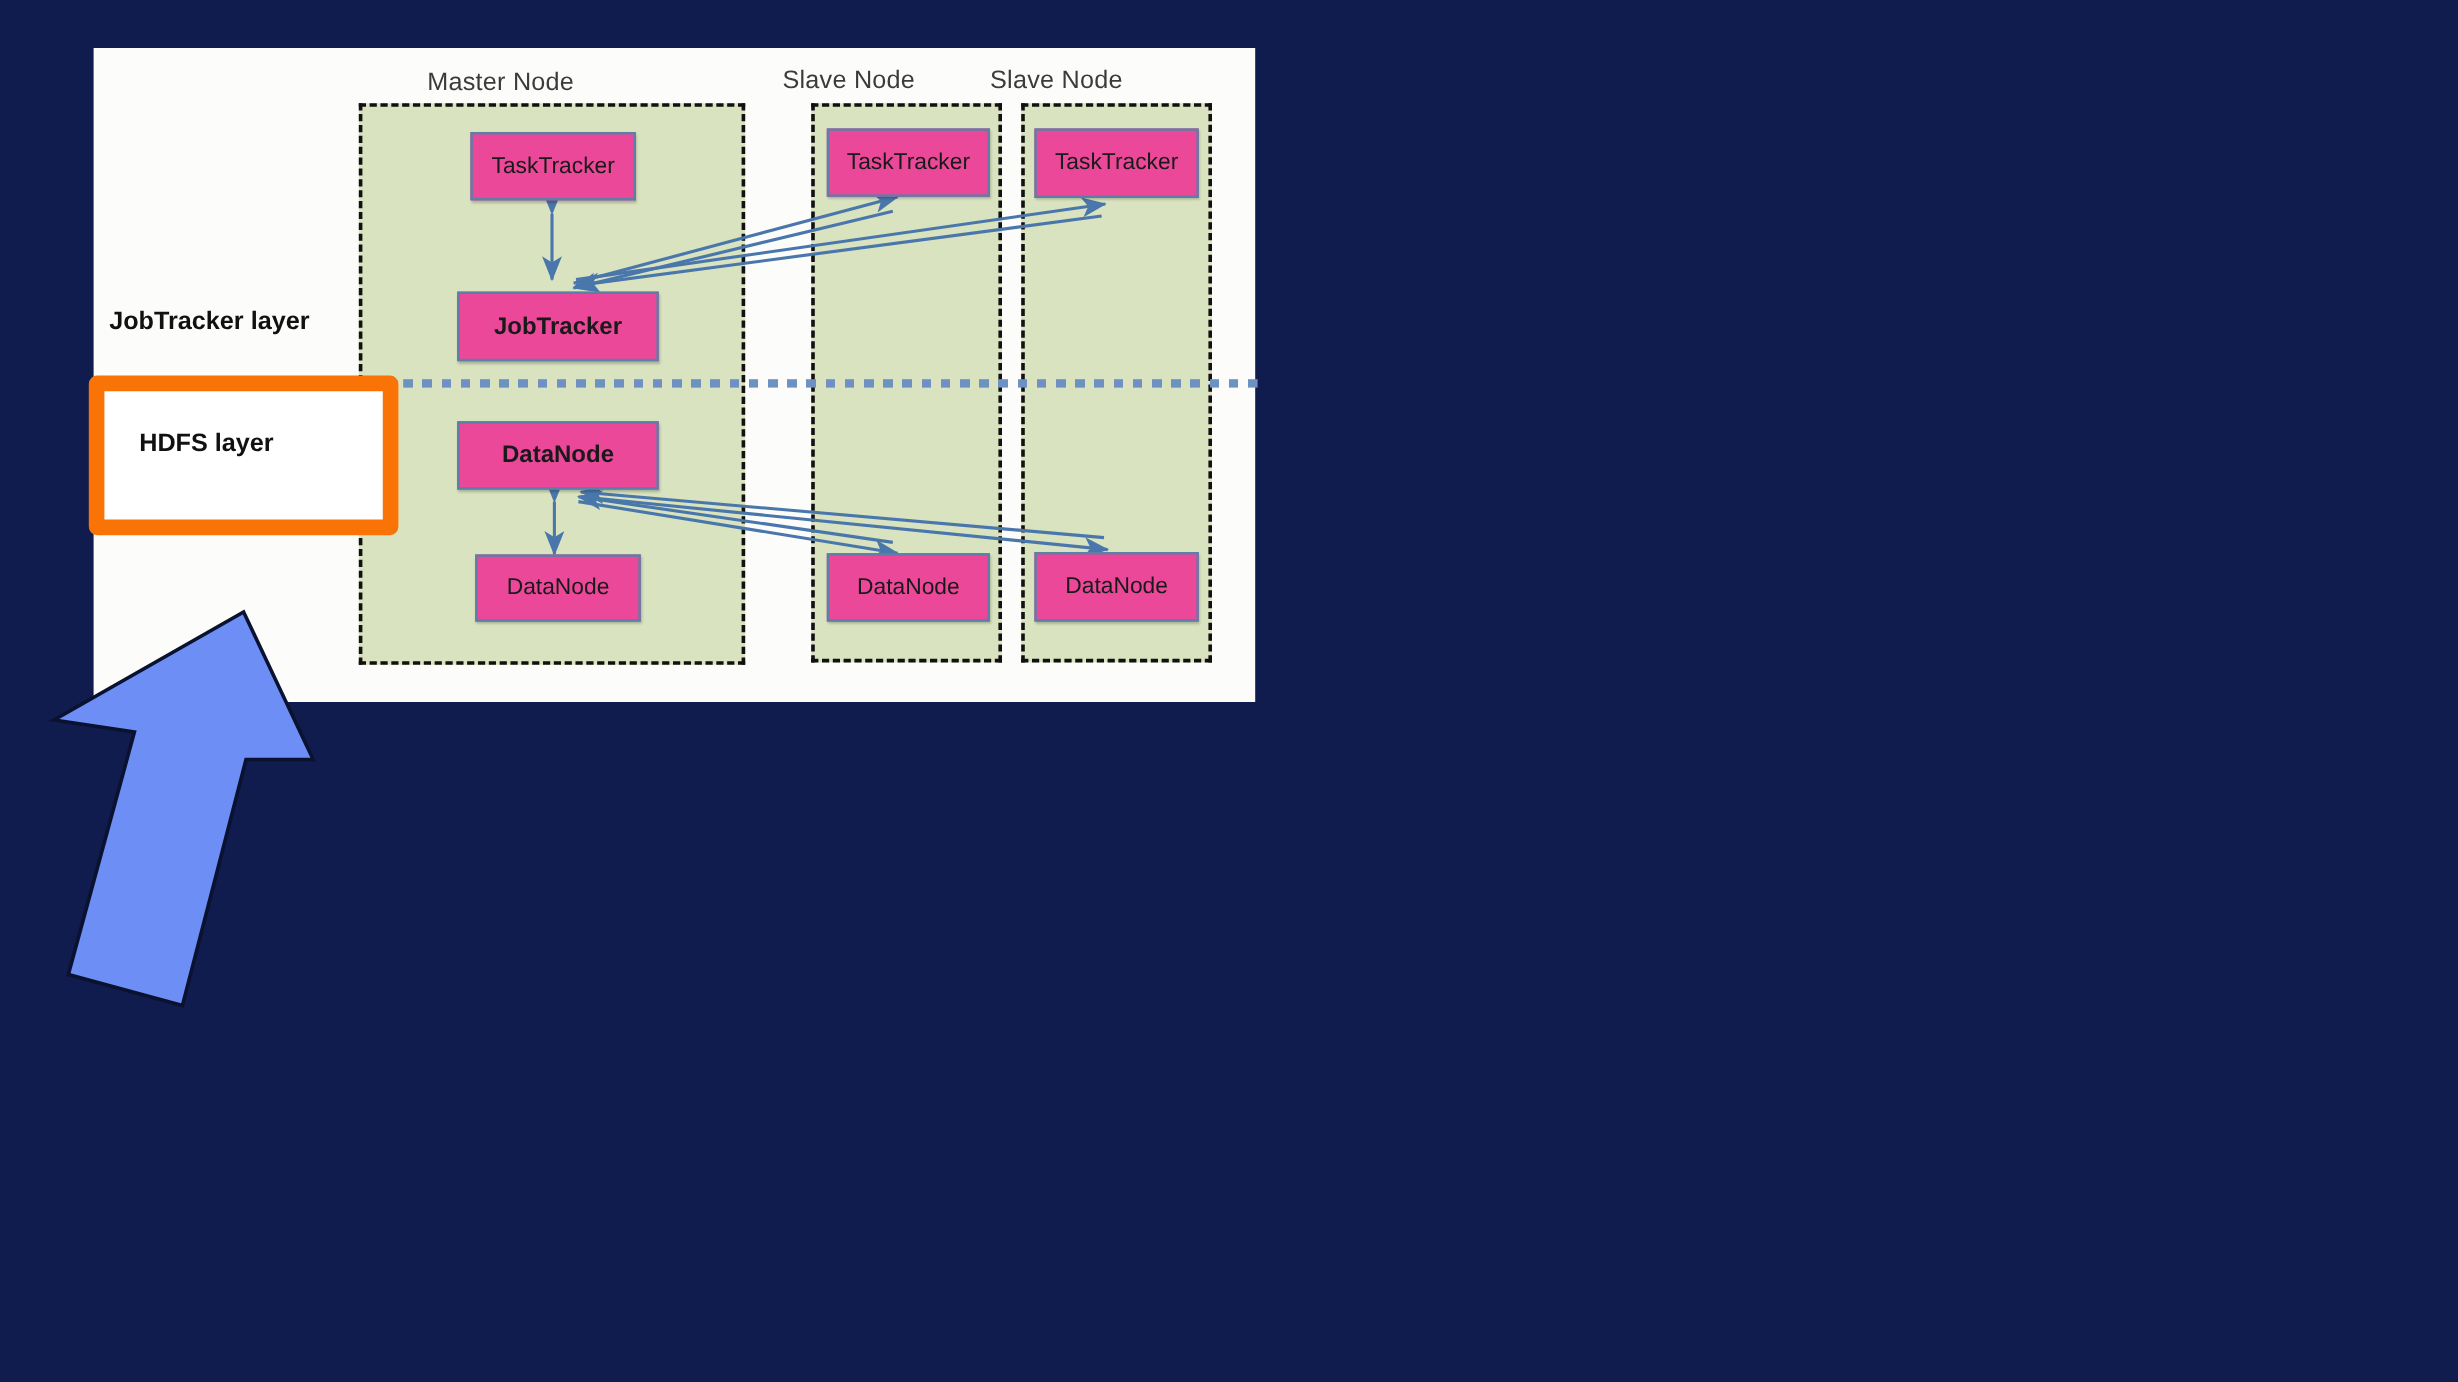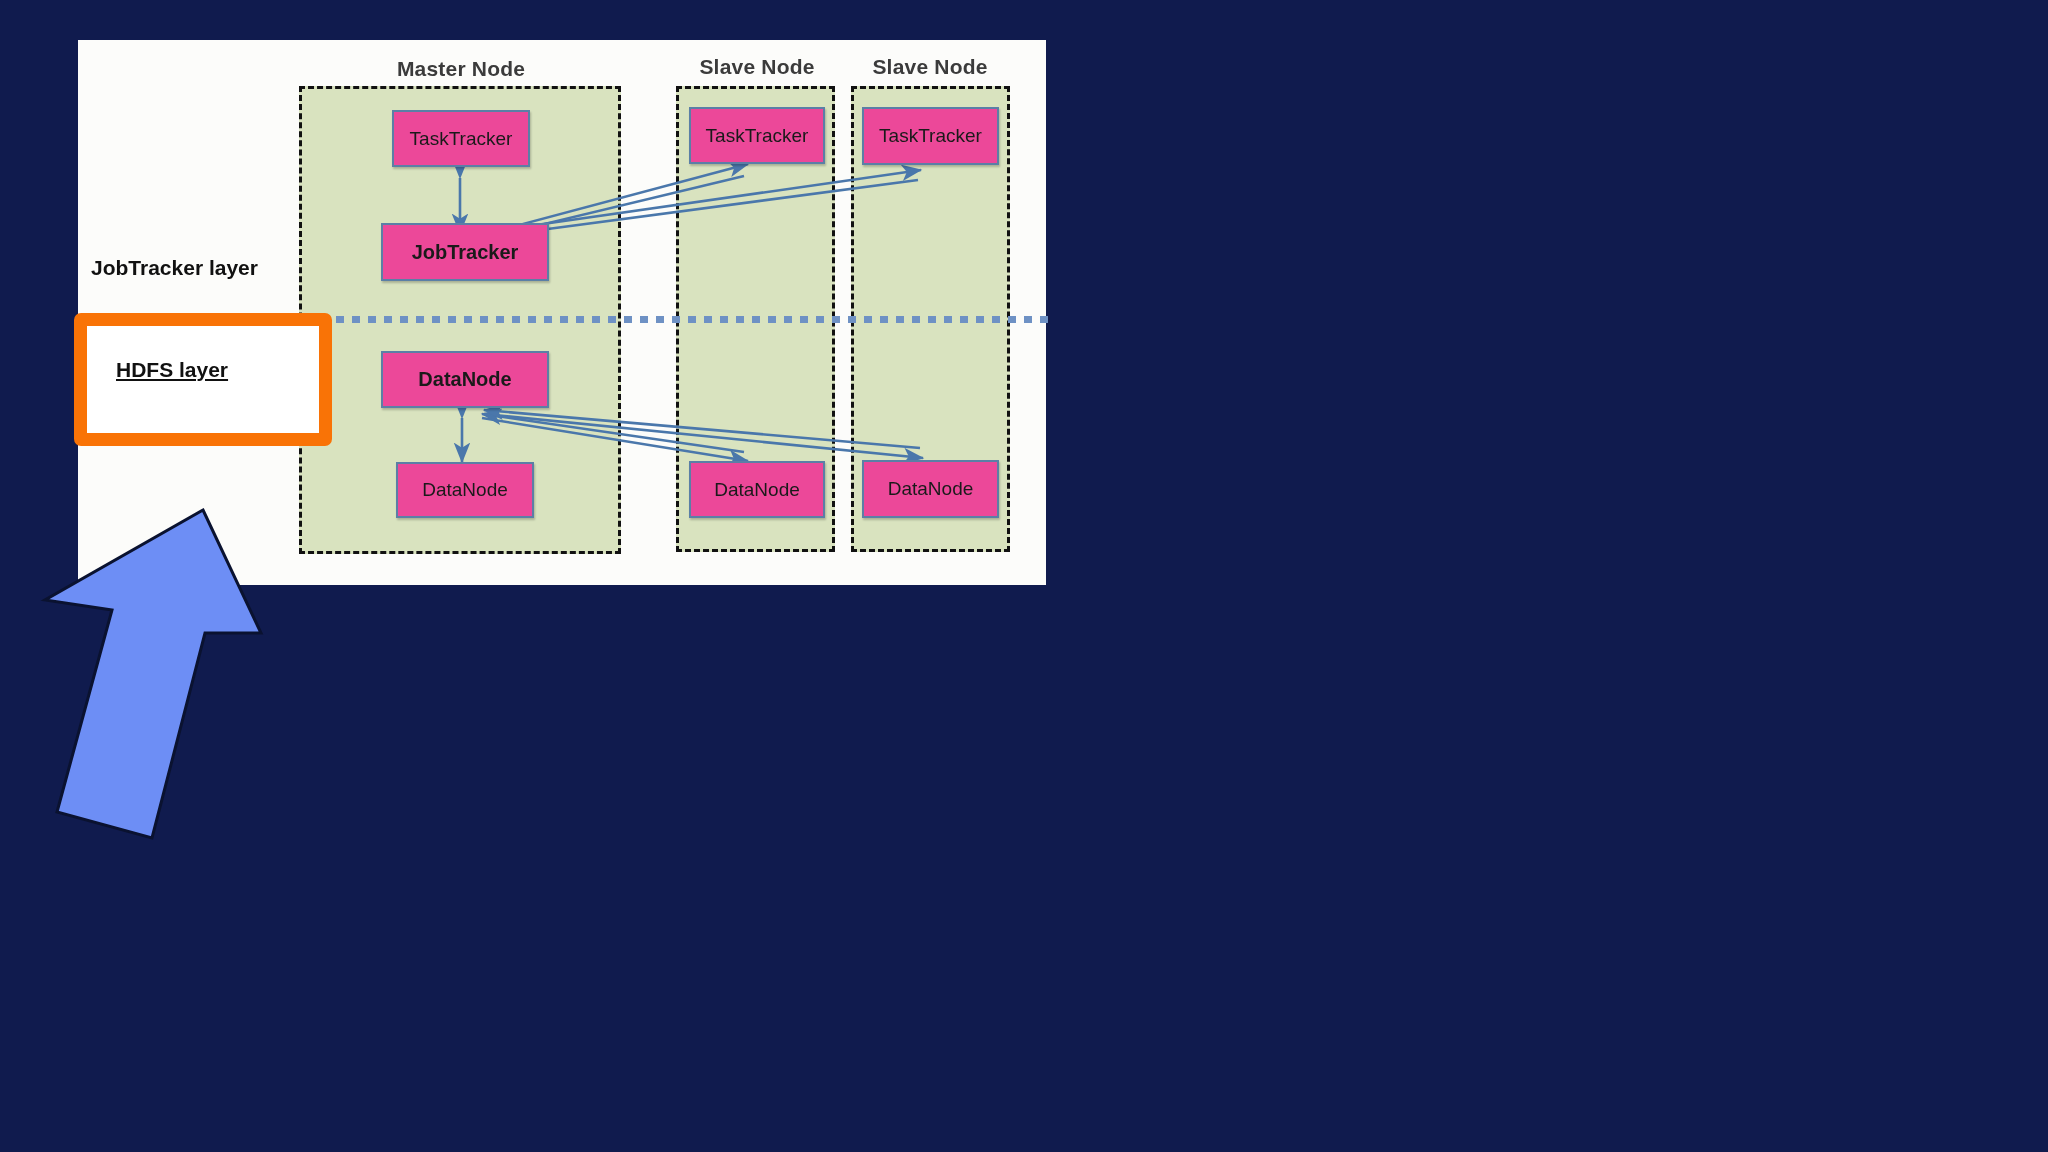--- a/index.html
+++ b/index.html
@@ -18,24 +18,24 @@
     left:78px; top:40px;
     width:968px; height:545px;
     background:#FCFCFA;
   }
 
   
   .node-title{
     position:absolute;
     color:#3B3B3B;
     font-size:21px;
-    font-weight:700;
+    font-weight:400;
     letter-spacing:.2px;
     white-space:nowrap;
-    text-align:center;
+    text-align:left;
   }
 
   
   .node-box{
     position:absolute;
     background:#D9E3BF;
     border:3px dashed #111111;
     box-sizing:border-box;
   }
 
@@ -127,36 +127,36 @@
       <line x1="744" y1="452" x2="482" y2="414" marker-end="url(#ah)"></line>
 
       <line x1="484" y1="414" x2="923" y2="458" marker-end="url(#ah)"></line>
 
       <line x1="920" y1="448" x2="484" y2="410" marker-end="url(#ah)"></line>
     </g>
   </svg>
 
   <div class="comp" style="left:392px;top:110px;width:138px;height:57px;">TaskTracker</div>
 
-  <div class="comp bold" style="left:381px;top:223px;width:168px;height:58px;">JobTracker</div>
+  <div class="comp bold" style="left:381px;top:243px;width:168px;height:58px;">JobTracker</div>
 
   <div class="comp bold" style="left:381px;top:351px;width:168px;height:57px;">DataNode</div>
 
   <div class="comp" style="left:396px;top:462px;width:138px;height:56px;">DataNode</div>
 
   <div class="comp" style="left:689px;top:107px;width:136px;height:57px;">TaskTracker</div>
 
   <div class="comp" style="left:689px;top:461px;width:136px;height:57px;">DataNode</div>
 
   <div class="comp" style="left:862px;top:107px;width:137px;height:58px;">TaskTracker</div>
 
   <div class="comp" style="left:862px;top:460px;width:137px;height:58px;">DataNode</div>
 
   <div class="layer-label" style="left:91px;top:256px;">JobTracker layer</div>
 
   <div class="highlight-box"></div>
-  <div class="layer-label" style="left:116px;top:358px;z-index:4;text-decoration:underline;">HDFS layer</div>
+  <div class="layer-label" style="left:116px;top:358px;z-index:4;">HDFS layer</div>
 
   <svg class="ovl" style="z-index:6;" viewBox="0 0 2048 1152" xmlns="http://www.w3.org/2000/svg">
     <polygon points="203,510 261,633 205,633 152,838 57,812 112,610 45,600" fill="#6D8EF5" stroke="#0A1230" stroke-width="3" stroke-linejoin="miter"></polygon>
   </svg>
 
 </div>
 
 </body></html>

